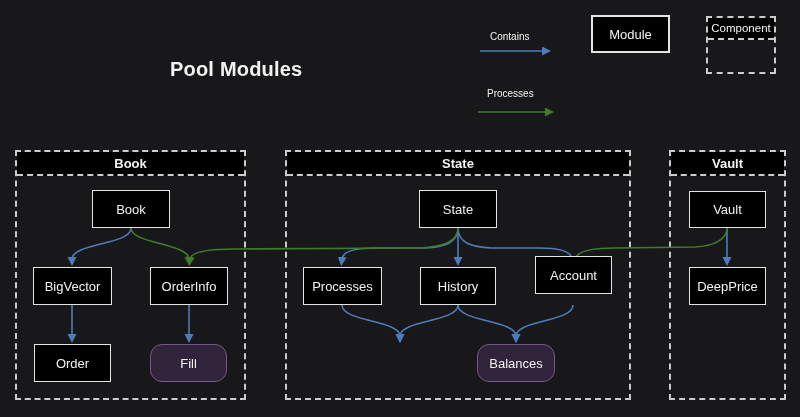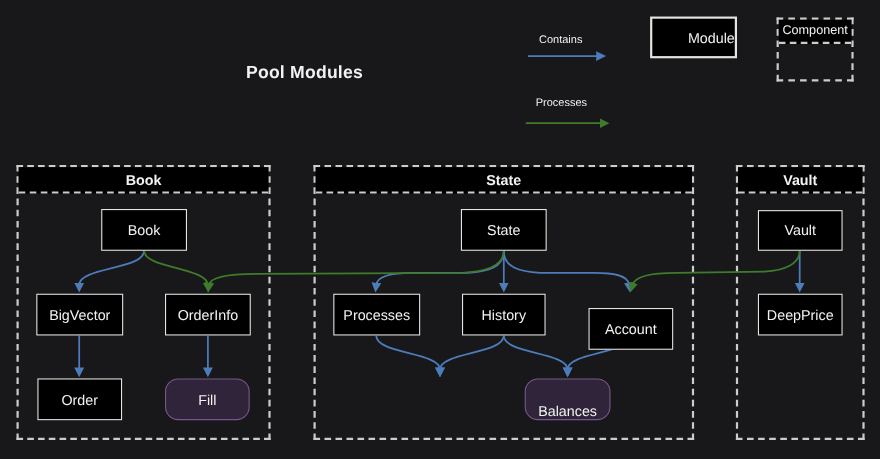--- a/index.html
+++ b/index.html
@@ -17,27 +17,27 @@
   body{
     width:800px;height:417px;
     background:var(--background);
     font-family:"Liberation Sans", sans-serif;
     color:var(--text-color);
     overflow:hidden;
   }
   .canvas{position:relative;width:800px;height:417px;}
   .page-title{
     position:absolute;left:170px;top:58px;width:160px;
-    font-size:16px;font-weight:bold;letter-spacing:0.2px;
-    text-align:right;white-space:nowrap;
+    font-size:20px;font-weight:bold;letter-spacing:0.2px;
+    text-align:left;white-space:nowrap;
   }
   
   .legend-label{position:absolute;font-size:10px;white-space:nowrap;}
   .legend-box{
-    position:absolute;display:flex;align-items:center;justify-content:flex-end;
+    position:absolute;display:flex;align-items:center;justify-content:center;
     font-size:13px;box-sizing:border-box;
   }
   .module-style{background:var(--module-fill);border:2px solid var(--module-border);}
   .primitive-style{background:var(--primitive-fill);border:1.5px solid var(--primitive-border);}
   .component-box{
     position:absolute;box-sizing:border-box;
     border:2px dashed var(--container-border);
     background:transparent;
   }
   .component-titlebar{
@@ -148,24 +148,24 @@
 
   <div class="node" style="left:419px;top:190px;">
     <span>State</span>
   </div>
   <div class="node" style="left:303px;top:267px;width:79px;">
     <span>Processes</span>
   </div>
   <div class="node" style="left:420px;top:267px;width:76px;">
     <span>History</span>
   </div>
-  <div class="node" style="left:535px;top:280px;width:77px;">
+  <div class="node" style="left:535px;top:256px;width:77px;">
     <span>Account</span>
   </div>
-  <div class="node primitive" style="left:477px;top:344px;align-items:flex-end;">
+  <div class="node primitive" style="left:477px;top:344px;">
     <span>Balances</span>
   </div>
 
   <div class="node" style="left:689px;top:191px;width:77px;height:37px;">
     <span>Vault</span>
   </div>
   <div class="node" style="left:689px;top:267px;width:77px;">
     <span>DeepPrice</span>
   </div>
 

